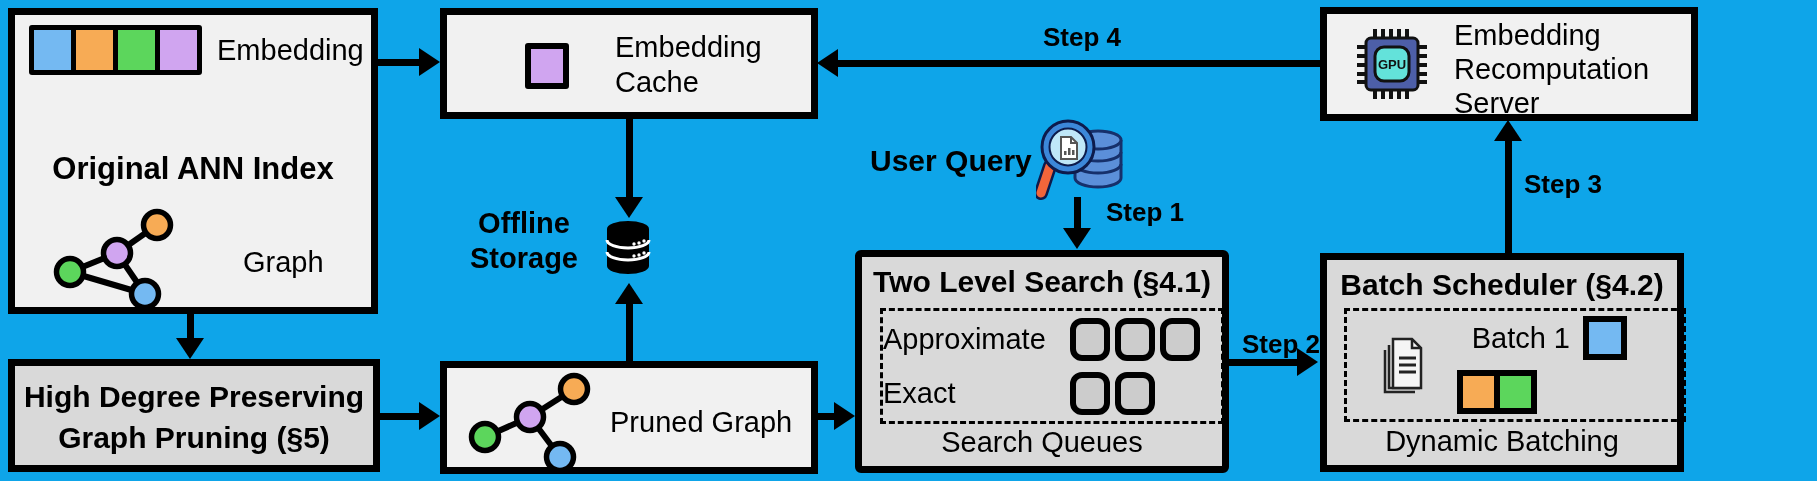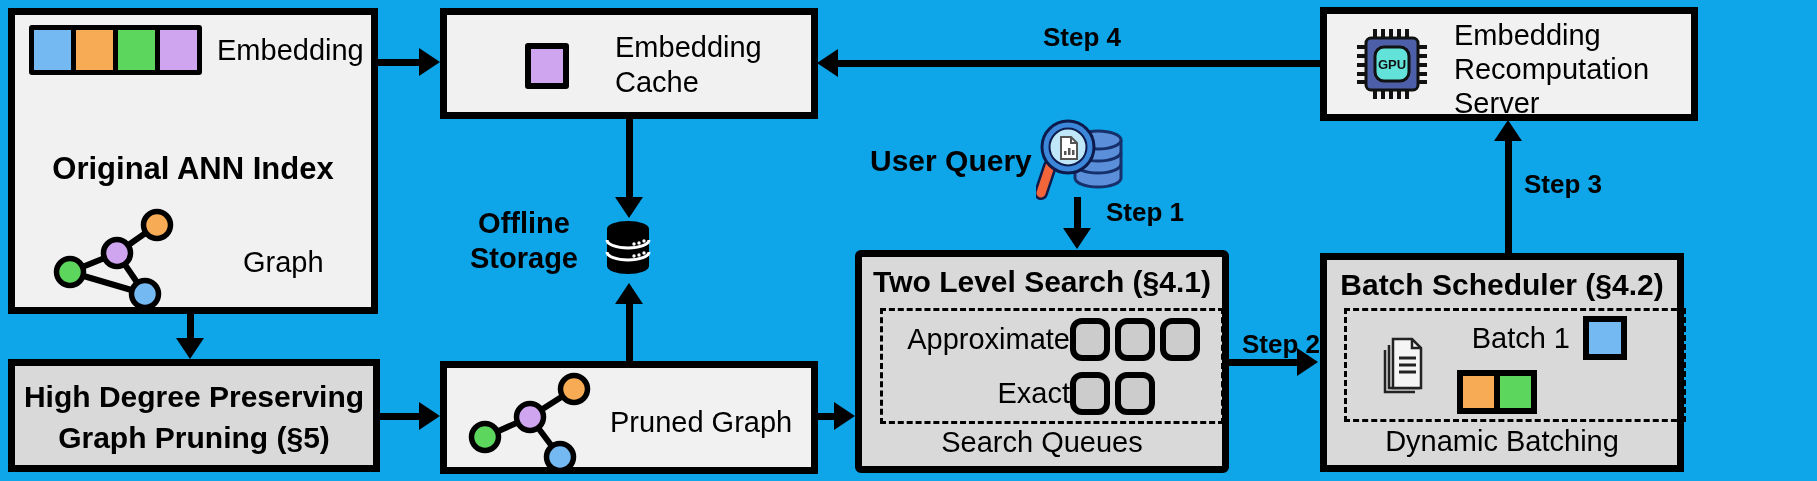--- a/index.html
+++ b/index.html
@@ -22,21 +22,21 @@
   .hd{position:absolute;width:0;height:0;border-left:14px solid transparent;border-right:14px solid transparent;border-top:21px solid var(--line);}
   .hu{position:absolute;width:0;height:0;border-left:14px solid transparent;border-right:14px solid transparent;border-bottom:21px solid var(--line);}
   
   .emb-strip{position:absolute;display:flex;gap:5px;background:#000;padding:5px;border-radius:3px;}
   .emb-cell{width:37px;height:40px;}
   .c-blue{background:var(--blue);} .c-orange{background:var(--orange);}
   .c-green{background:var(--green);} .c-purple{background:var(--purple);}
   
   .dashed{position:absolute;border:3px dashed #000;box-sizing:border-box;}
   .qrow{position:absolute;display:flex;align-items:center;height:44px;left:0;right:0;}
-  .qlabel{width:187px;text-align:right;}
+  .qlabel{width:187px;text-align:left;}
   .qsquares{display:flex;gap:5px;}
   .qslot{width:40px;height:43px;border:6px solid #000;border-radius:12px;background:var(--queue-fill);box-sizing:border-box;}
   .bsq{border:6px solid #000;box-sizing:border-box;}
   .footer-label{position:absolute;bottom:7px;font-size:29px;}
 </style>
 </head>
 <body>
 
 <div class="canvas">
 

